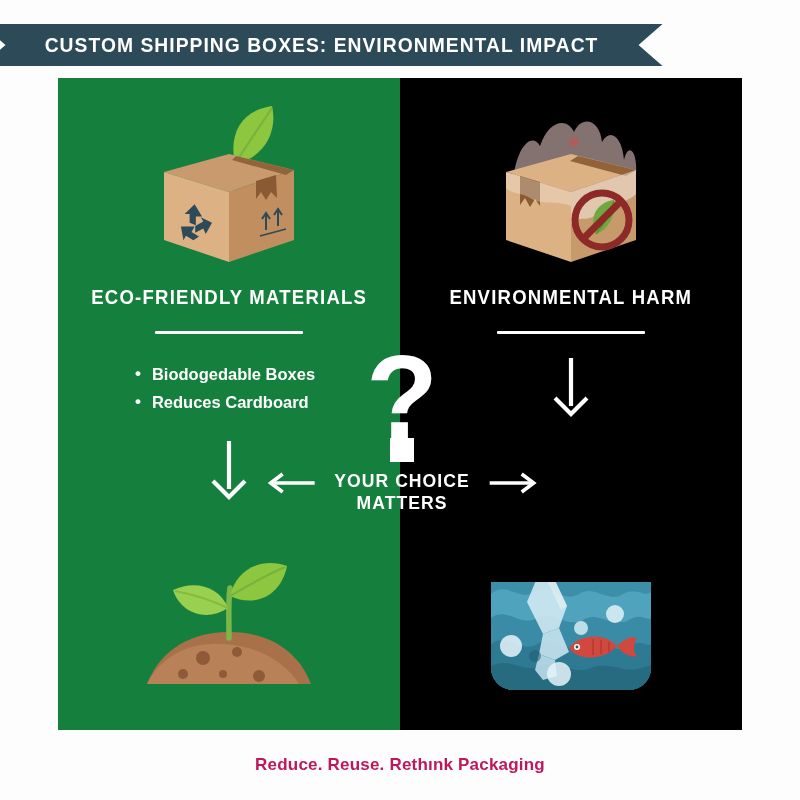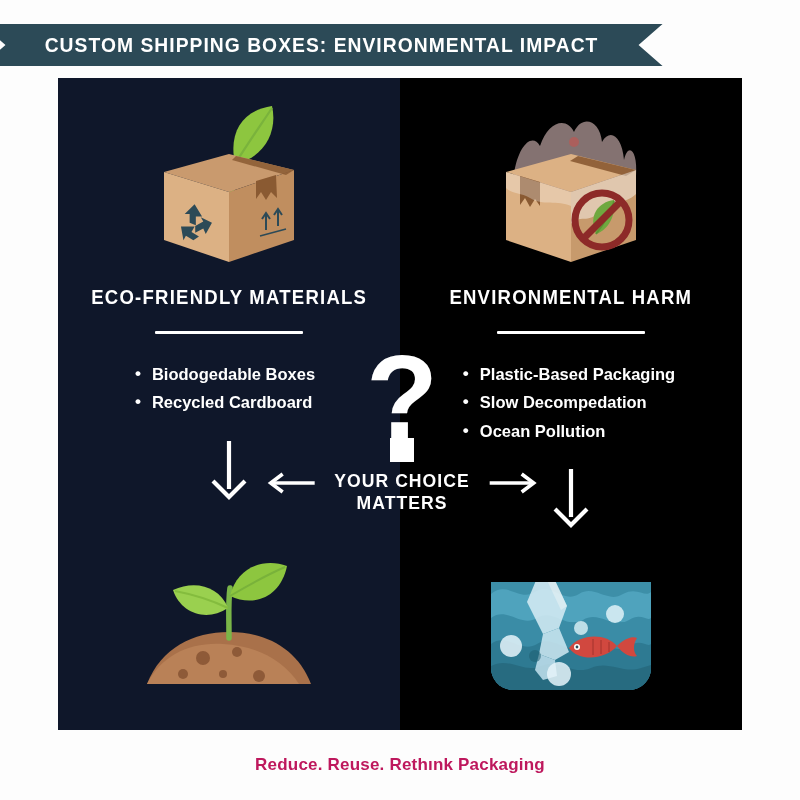--- a/index.html
+++ b/index.html
@@ -59,21 +59,21 @@
     width: 684px; height: 652px;
     display: flex;
     overflow: hidden;
   }
   .half {
     position: relative;
     width: 50%;
     height: 100%;
     box-sizing: border-box;
   }
-  .half.eco  { background: #0f172a; }
+  .half.eco  { background: #15803d; }
   .half.harm { background: #000000; }
 
   .col-inner {
     position: absolute;
     left: 0; right: 0; top: 0; bottom: 0;
     display: flex;
     flex-direction: column;
     align-items: center;
   }
 
@@ -232,21 +232,21 @@
           </g>
         </svg>
       </div>
 
       <div class="col-heading">ECO-FRIENDLY MATERIALS</div>
 
       <div class="divider"></div>
 
       <ul class="bullets">
         <li>Biodogedable Boxes</li>
-        <li>Recycled Cardboard</li>
+        <li>Reduces Cardboard</li>
       </ul>
 
       <div class="down-arrow">
         <svg width="44" height="66" viewBox="0 0 44 66">
           <path d="M22 4 L22 52" stroke="#ffffff" stroke-width="4.2" fill="none"></path>
           <path d="M6 44 L22 60 L38 44" stroke="#ffffff" stroke-width="4.2" fill="none" stroke-linejoin="miter"></path>
         </svg>
       </div>
 
       <div class="bottom-illus">
@@ -305,25 +305,20 @@
             <path d="M-6 14 C2 4 10 -10 12 -19" stroke="#5d9334" stroke-width="1.8" fill="none"></path>
             <path d="M-19 19 L19 -19" stroke="#8d2a28" stroke-width="7" stroke-linecap="butt"></path>
           </g>
         </svg>
       </div>
 
       <div class="col-heading">ENVIRONMENTAL HARM</div>
 
       <div class="divider"></div>
 
-      <ul class="bullets">
-        <li>Plastic-Based Packaging</li>
-        <li>Slow Decompedation</li>
-        <li>Ocean Pollution</li>
-      </ul>
 
       <div class="down-arrow">
         <svg width="44" height="66" viewBox="0 0 44 66">
           <path d="M22 4 L22 52" stroke="#ffffff" stroke-width="4.2" fill="none"></path>
           <path d="M6 44 L22 60 L38 44" stroke="#ffffff" stroke-width="4.2" fill="none" stroke-linejoin="miter"></path>
         </svg>
       </div>
 
       <div class="bottom-illus">
         <svg width="196" height="144" viewBox="0 0 196 144">

